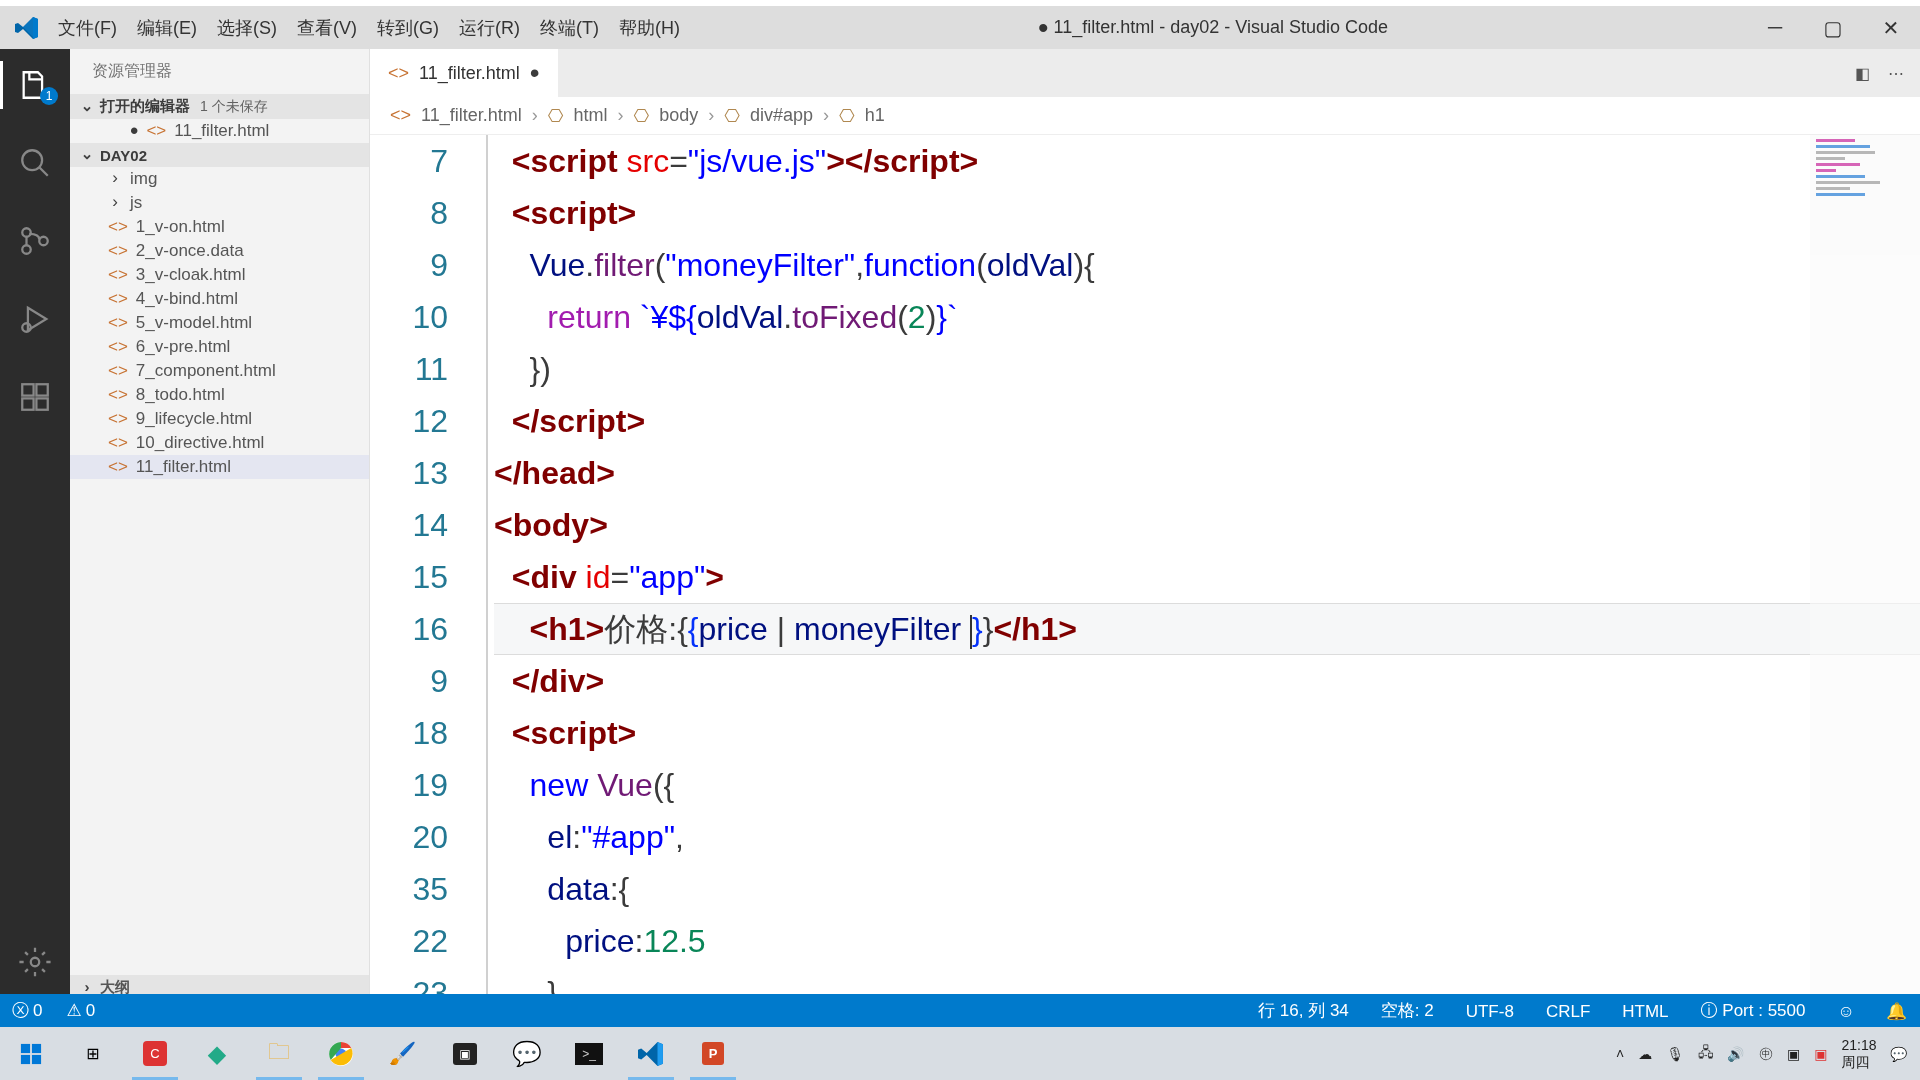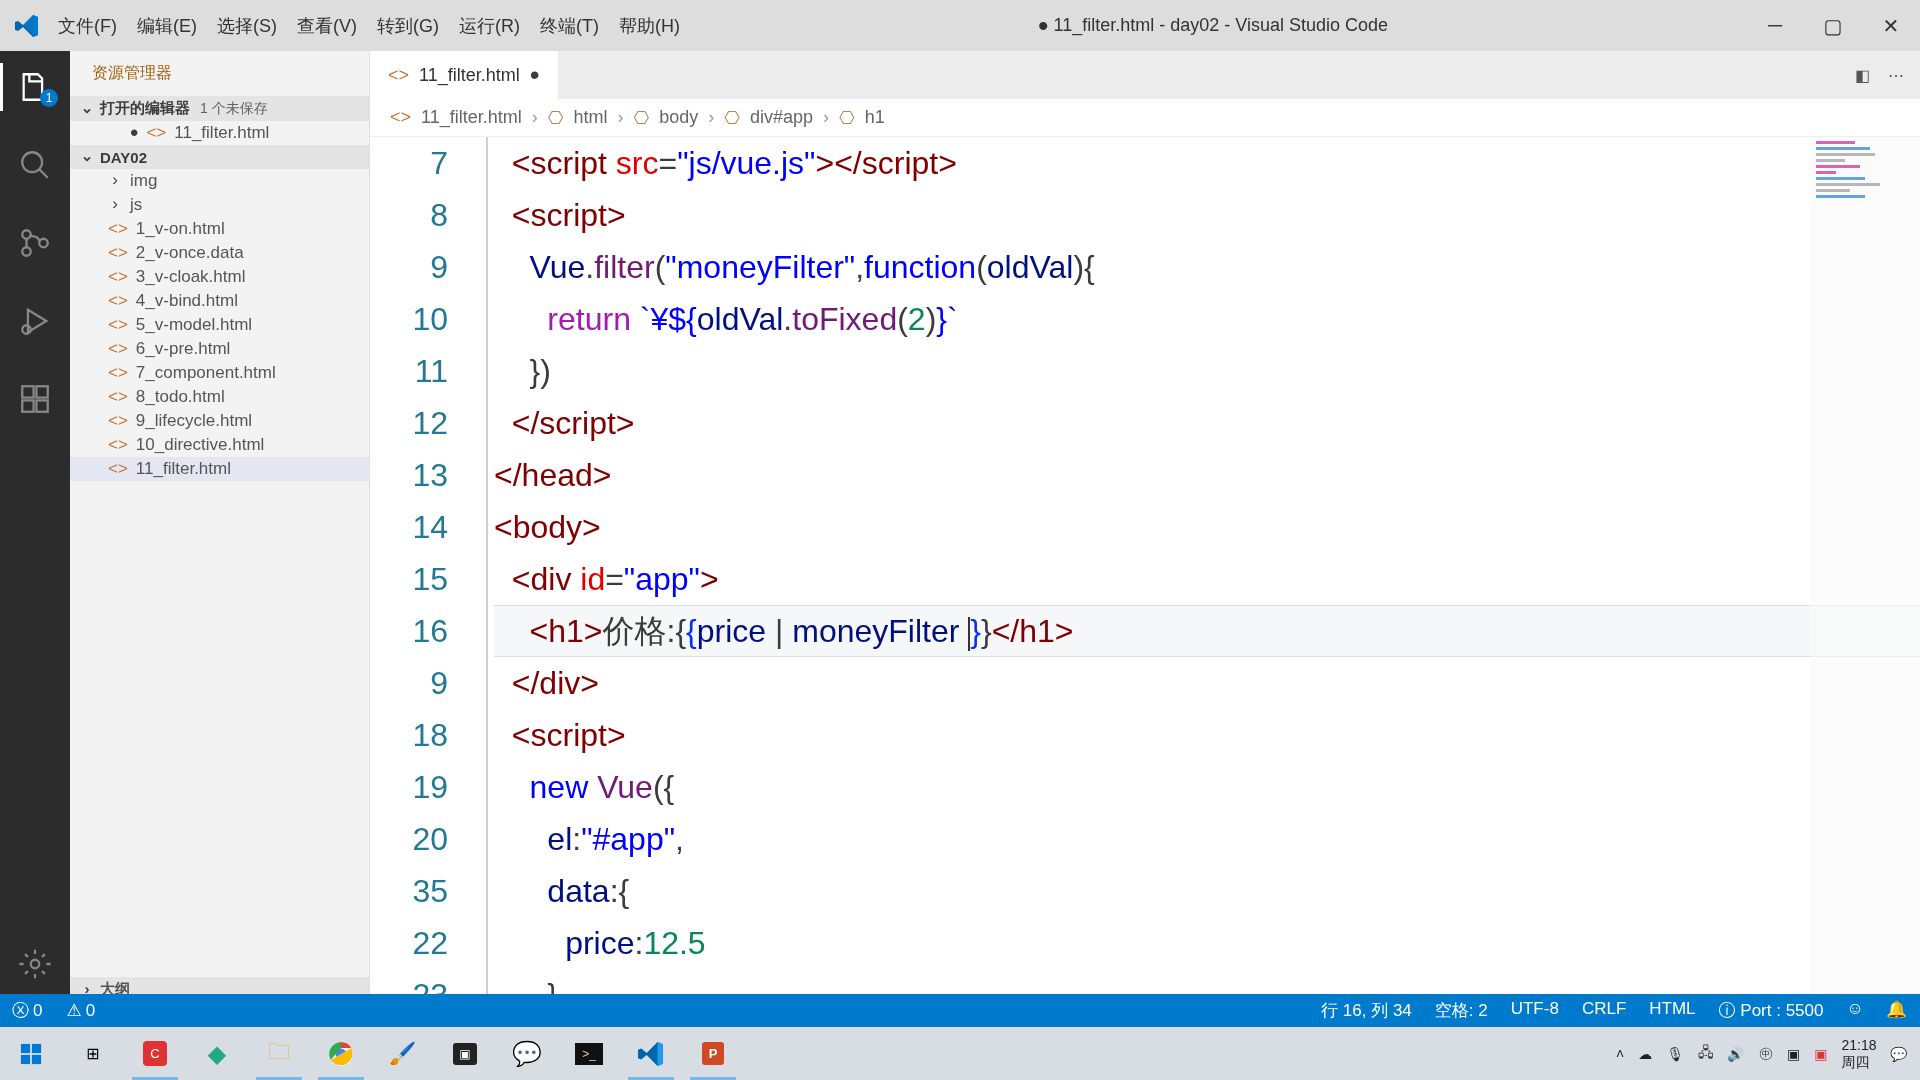--- a/index.html
+++ b/index.html
@@ -1,19 +1,19 @@
 <!DOCTYPE html>
 <html><head>
 <meta charset="utf-8">
 <style>
 * { margin:0; padding:0; box-sizing:border-box; font-family:"Microsoft YaHei","Segoe UI",sans-serif; user-select:none; }
 body { background:#fff; overflow:hidden; width:1920px; height:1080px; position:relative; }
 
 
-.titlebar { height:51px; background:#dddddd; display:flex; align-items:center; color:#333; font-size:18px; }
+.titlebar { height:43px; background:#dddddd; display:flex; align-items:center; color:#333; font-size:18px;margin-top:6px; }
 .titlebar .logo { width:54px; display:flex; justify-content:center; }
 .titlebar .logo svg { width:24px; height:24px; }
 .titlebar .menu { display:flex; gap:20px; padding-left:4px; }
 .titlebar .menu span { cursor:default; }
 .titlebar .title-center { flex:1; text-align:center; font-size:18px; color:#333; }
 .titlebar .title-center .dot { font-size:30px; line-height:0; vertical-align:middle; }
 .titlebar .winbtn { width:58px; height:100%; display:flex; align-items:center; justify-content:center; font-size:20px; }
 
 
 .main { display:flex; height:calc(100% - 43px - 33px - 53px); }
@@ -22,21 +22,21 @@
 .activitybar { width:70px; background:#2c2c2c; display:flex; flex-direction:column; align-items:center; padding-top:12px; gap:30px; }
 .activitybar .ab-item { width:100%; display:flex; justify-content:center; position:relative; height:48px; align-items:center; }
 .activitybar .ab-item.active::before { content:""; position:absolute; left:0; top:0; bottom:0; width:3px; background:#fff; }
 .activitybar svg { width:34px; height:34px; stroke:#888; fill:none; stroke-width:1.6; }
 .activitybar .active svg { stroke:#fff; }
 .activitybar .badge { position:absolute; right:12px; bottom:4px; background:#007acc; color:#fff; border-radius:50%; width:18px; height:18px; font-size:12px; display:flex; align-items:center; justify-content:center; }
 .activitybar .bottom { margin-top:auto; margin-bottom:14px; }
 
 
 .sidebar { width:300px; background:#f3f3f3; border-right:1px solid #e0e0e0; display:flex; flex-direction:column; font-size:17px; color:#555; }
-.sb-title { padding:12px 22px; font-size:16px; color:#a16207; }
+.sb-title { padding:12px 22px; font-size:16px; color:#737373; }
 .sb-sec { background:#e4e4e4; padding:3px 10px; display:flex; align-items:center; font-size:15px; font-weight:bold; color:#3c3c3c; gap:6px; }
 .sb-sec .extra { font-weight:normal; margin-left:4px; font-size:14px; color:#616161; }
 .sb-item { padding:2px 0 2px 38px; display:flex; align-items:center; gap:8px; cursor:default; }
 .sb-item.indent2 { padding-left:60px; }
 .sb-item.active { background:#e4e6f1; }
 .chev { display:inline-block; width:14px; text-align:center; color:#424242; transform:translateY(-1px);}
 .bullet-unsaved { color:#3c3c3c; font-size:24px; line-height:12px; }
 .tag-orange { color:#c77333; }
 .sb-outline { margin-top:auto; background:#e4e4e4; padding:3px 10px; display:flex; align-items:center; font-size:15px; font-weight:bold; gap:6px; }
 
@@ -53,39 +53,39 @@
 .crumbs { height:38px; display:flex; align-items:center; gap:10px; padding-left:20px; font-size:18px; color:#666; border-bottom:1px solid #eee; }
 .crumbs .sep { color:#999; }
 
 
 .code-area { flex:1; display:flex; font-family:Consolas,monospace; font-size:32px; line-height:52px; position:relative; overflow:hidden; }
 .gutter { width:118px; text-align:right; color:#237893; padding-right:38px; border-right:2px solid #d0d0d0; }
 .code { flex:1; padding-left:6px; white-space:pre; color:#3b3b3b; }
 .hl-line { position:absolute; left:0; height:52px; width:100%; border-top:1px solid #dcdcdc; border-bottom:1px solid #dcdcdc; background:#f6f7f8; z-index:-1; }
 
 
-.t-tag   { color:#800000; }
+.t-tag   { color:#800000;font-weight:bold; }
 .t-attr  { color:#e50000; }
 .t-str   { color:#0000ff; }
 .t-key   { color:#0000ff; }
 .t-key2  { color:#a21caf; }
 .t-fn    { color:#701a75; }
 .t-var   { color:#001080; }
 .t-num   { color:#098658; }
 .t-link  { color:#0000ff; }
 .t-brace { color:#0431fa; }
 .cursor-caret { display:inline-block; width:0; border-left:2px solid #333; height:34px; vertical-align:middle; }
 
 
 .minimap { position:absolute; right:0; top:0; width:110px; height:100%; background:#fafafa; opacity:.6; padding:4px 6px; }
 .minimap div { height:3px; margin-bottom:3px; }
 
 
 .statusbar { position:absolute; left:0; right:0; bottom:53px; height:33px; background:#007acc; color:#fff; display:flex; align-items:center; font-size:17px; padding:0 12px; gap:24px; }
-.statusbar .right { margin-left:auto; display:flex; gap:23px; align-items:flex-start; }
+.statusbar .right { margin-left:auto; display:flex; gap:32px; align-items:flex-end; }
 .statusbar .ic { display:inline-flex; align-items:center; gap:4px; }
 
 
 .taskbar { position:absolute; left:0; right:0; bottom:0; height:53px; background:#d8dde3; display:flex; align-items:center; }
 .taskbar .start { width:62px; display:flex; justify-content:center; }
 .taskbar .ico { width:62px; height:53px; display:flex; align-items:center; justify-content:center; position:relative; }
 .taskbar .ico.running::after { content:""; position:absolute; bottom:0; left:8px; right:8px; height:3px; background:#76b9ed; }
 .taskbar .tray { margin-left:auto; display:flex; align-items:center; gap:14px; padding-right:12px; font-size:14px; color:#222; }
 .taskbar .clock { line-height:17px; font-size:14px; }
 </style>

